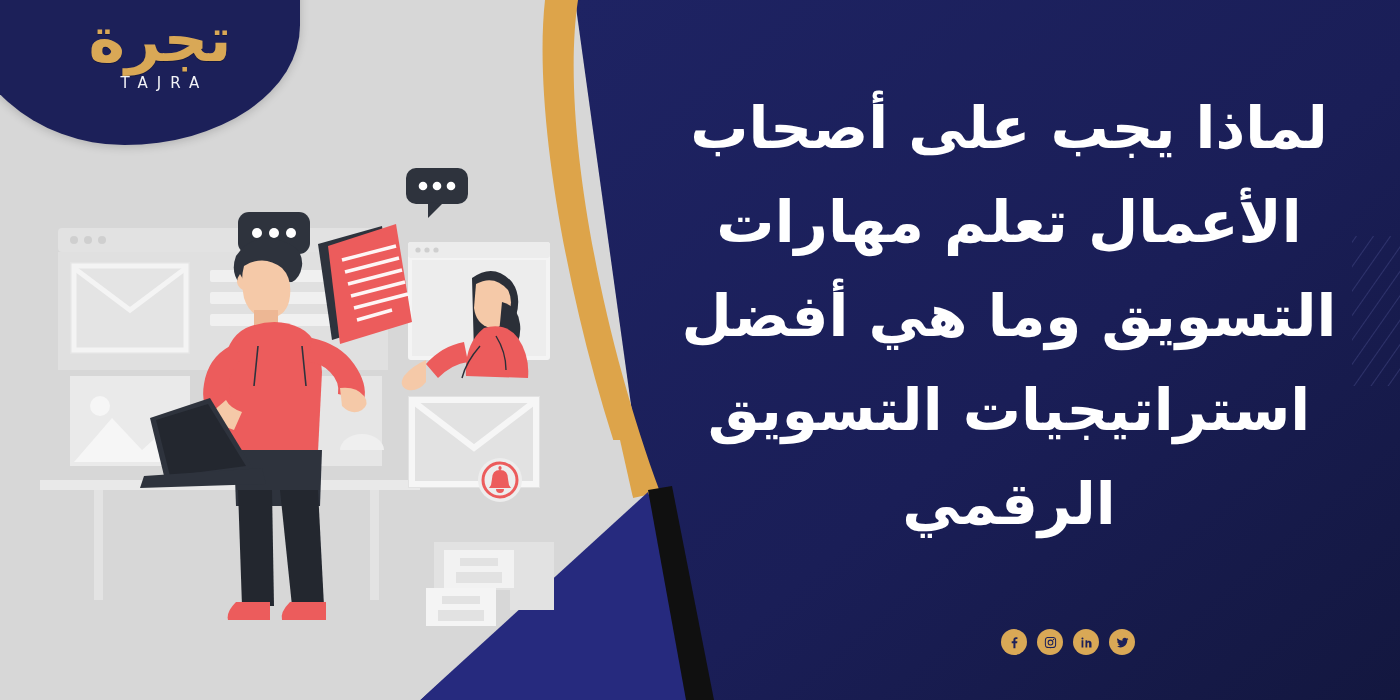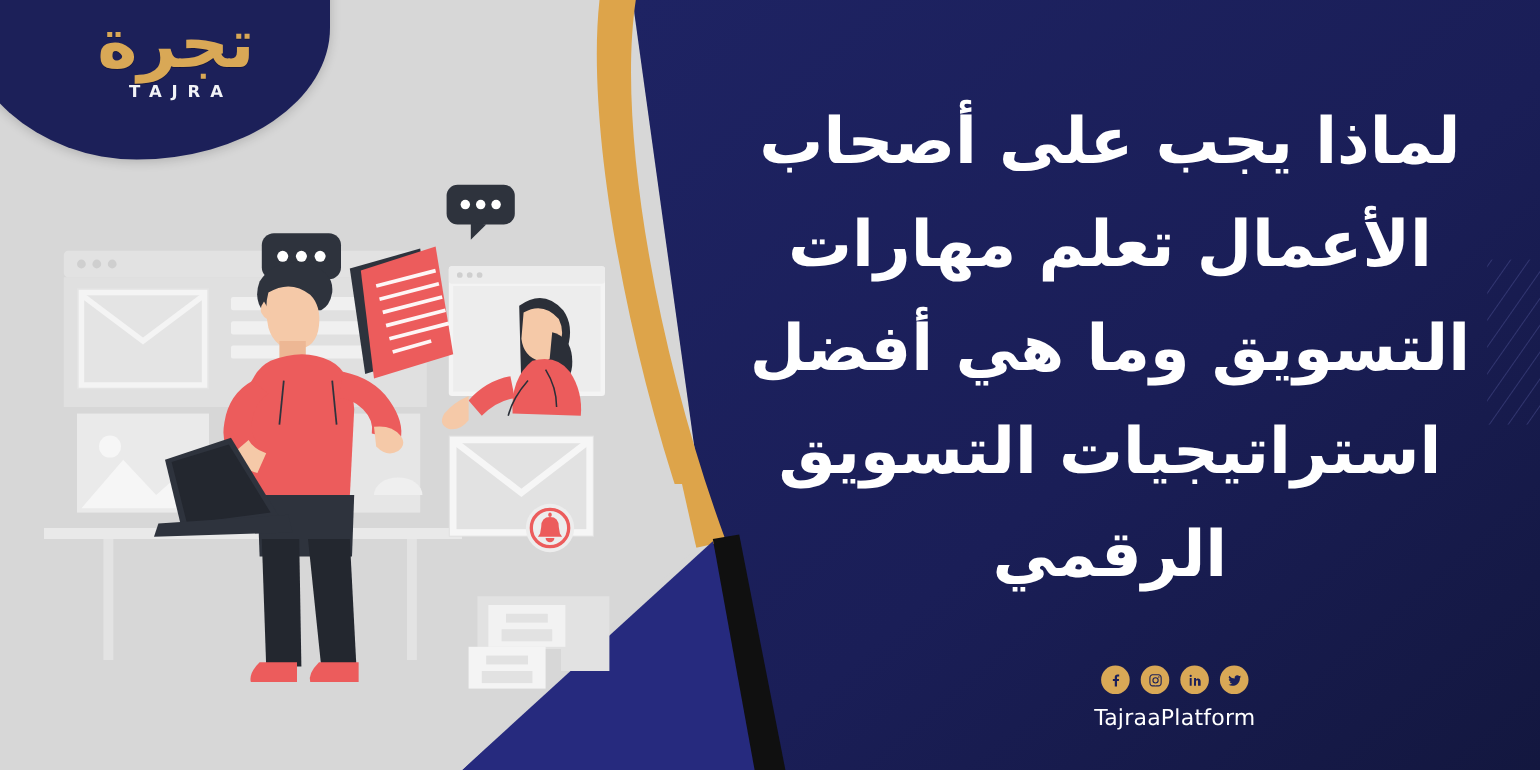--- a/index.html
+++ b/index.html
@@ -34,21 +34,21 @@
     font-weight:700;
     direction:rtl;
     letter-spacing:-2px;
     text-shadow:0 1px 0 rgba(0,0,0,.25);
   }
   #logo-word{
     margin-top:4px;
     font-size:15px;
     letter-spacing:9px;
     color:#f2f3f7;
-    font-weight:700;
+    font-weight:400;
     padding-left:9px;
   }
 
   
   #headline{
     position:absolute;
     right:46px;top:82px;
     width:690px;
     direction:rtl;
     text-align:center;
@@ -292,16 +292,15 @@
         </svg>
       </span>
 
       <span class="social-chip">
         <svg viewBox="0 0 24 24">
           <path d="M21.5 6.33c-.7.31-1.45.52-2.24.62a3.9 3.9 0 0 0 1.71-2.16c-.75.45-1.59.77-2.47.95a3.9 3.9 0 0 0-6.64 3.55A11.06 11.06 0 0 1 3.83 5.2a3.9 3.9 0 0 0 1.2 5.2c-.63-.02-1.23-.2-1.76-.48v.05a3.9 3.9 0 0 0 3.13 3.82c-.57.16-1.18.18-1.76.07a3.9 3.9 0 0 0 3.64 2.71 7.82 7.82 0 0 1-5.77 1.61A11.03 11.03 0 0 0 8.5 19.9c7.17 0 11.1-5.94 11.1-11.09l-.01-.5a7.9 7.9 0 0 0 1.91-2z"></path>
         </svg>
       </span>
 
     </div>
-    <div id="handle">TajraaPlatform</div>
   </div>
 
 </div>
 
 </body></html>

